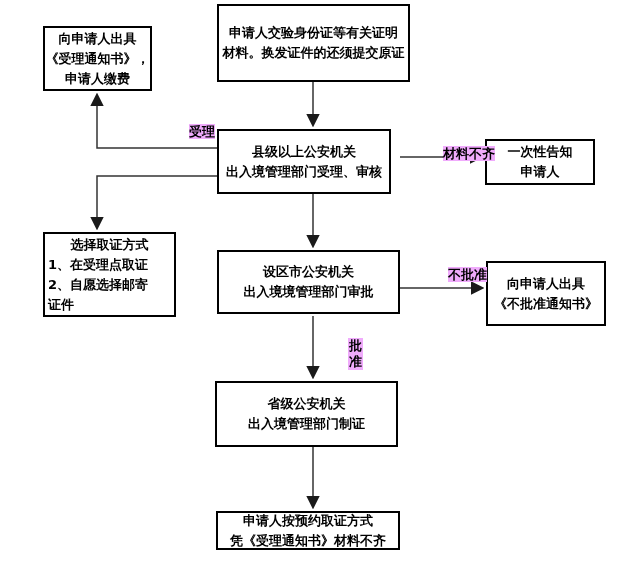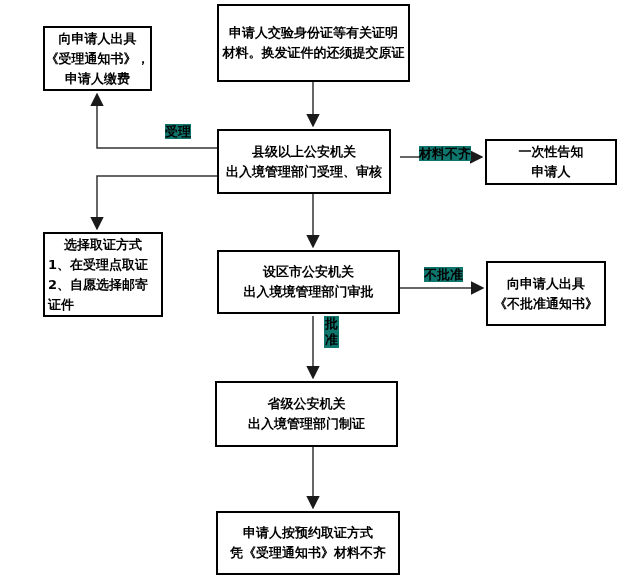--- a/index.html
+++ b/index.html
@@ -46,21 +46,22 @@
     padding: 1px 3px;
     line-height: 20px;
   }
   .node--choose .line-centered {
     text-align: center;
   }
   .edge-label {
     position: absolute;
     white-space: nowrap;
     line-height: 15px;
-    background: #0f766e;
+    background: #f0abfc;
+    margin-left: 24px;
   }
   .edge-label--vertical {
     width: 15px;
     white-space: normal;
     word-break: break-all;
     line-height: 16px;
     text-align: center;
   }
 </style>
 </head>
@@ -101,26 +102,26 @@
     <div>向申请人出具</div>
     <div>《受理通知书》，</div>
     <div>申请人缴费</div>
   </div>
 
   <div class="node" style="left:217px; top:129px; width:174px; height:65px;">
     <div>县级以上公安机关</div>
     <div>出入境管理部门受理、审核</div>
   </div>
 
-  <div class="node" style="left:485px; top:139px; width:132px; height:46px;">
+  <div class="node" style="left:485px; top:139px; width:110px; height:46px;">
     <div>一次性告知</div>
     <div>申请人</div>
   </div>
 
-  <div class="node node--choose" style="left:43px; top:232px; width:120px; height:85px;">
+  <div class="node node--choose" style="left:43px; top:232px; width:133px; height:85px;">
     <div class="line-centered">选择取证方式</div>
     <div>1、在受理点取证</div>
     <div>2、自愿选择邮寄</div>
     <div>证件</div>
   </div>
 
   <div class="node" style="left:217px; top:250px; width:183px; height:64px;">
     <div>设区市公安机关</div>
     <div>出入境境管理部门审批</div>
   </div>
@@ -128,26 +129,26 @@
   <div class="node" style="left:486px; top:261px; width:120px; height:65px;">
     <div>向申请人出具</div>
     <div>《不批准通知书》</div>
   </div>
 
   <div class="node" style="left:215px; top:381px; width:183px; height:66px;">
     <div>省级公安机关</div>
     <div>出入境管理部门制证</div>
   </div>
 
-  <div class="node node--small-font" style="left:216px; top:511px; width:184px; height:64px;">
+  <div class="node node--small-font" style="left:216px; top:511px; width:184px; height:39px;">
     <div>申请人按预约取证方式</div>
     <div>凭《受理通知书》材料不齐</div>
   </div>
 
   <div class="edge-label" style="left:165px; top:124px;">受理</div>
 
   <div class="edge-label" style="left:419px; top:146px;">材料不齐</div>
 
   <div class="edge-label" style="left:424px; top:267px;">不批准</div>
 
-  <div class="edge-label edge-label--vertical" style="left:324px; top:316px;">批准</div>
+  <div class="edge-label edge-label--vertical" style="left:324px; top:338px;">批准</div>
 
 </div>
 
 </body></html>

